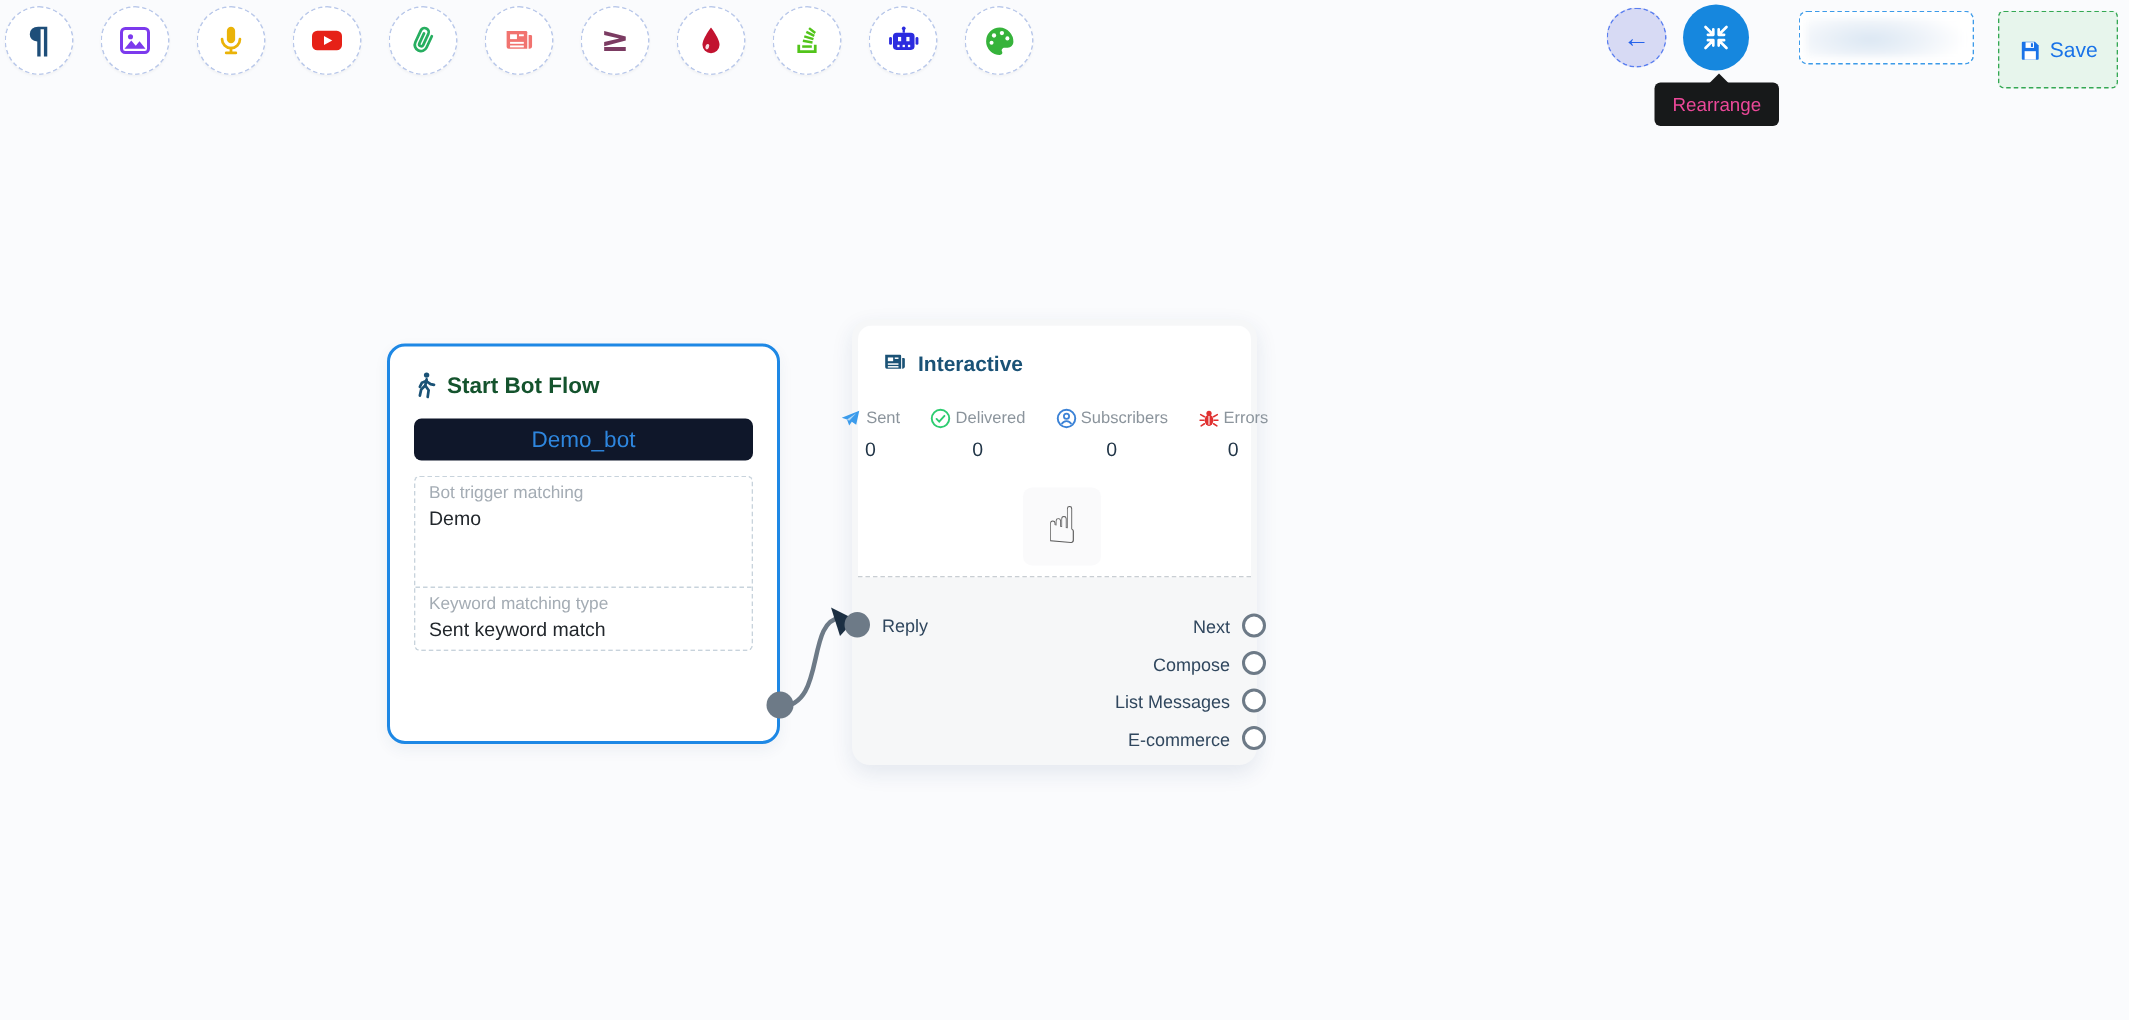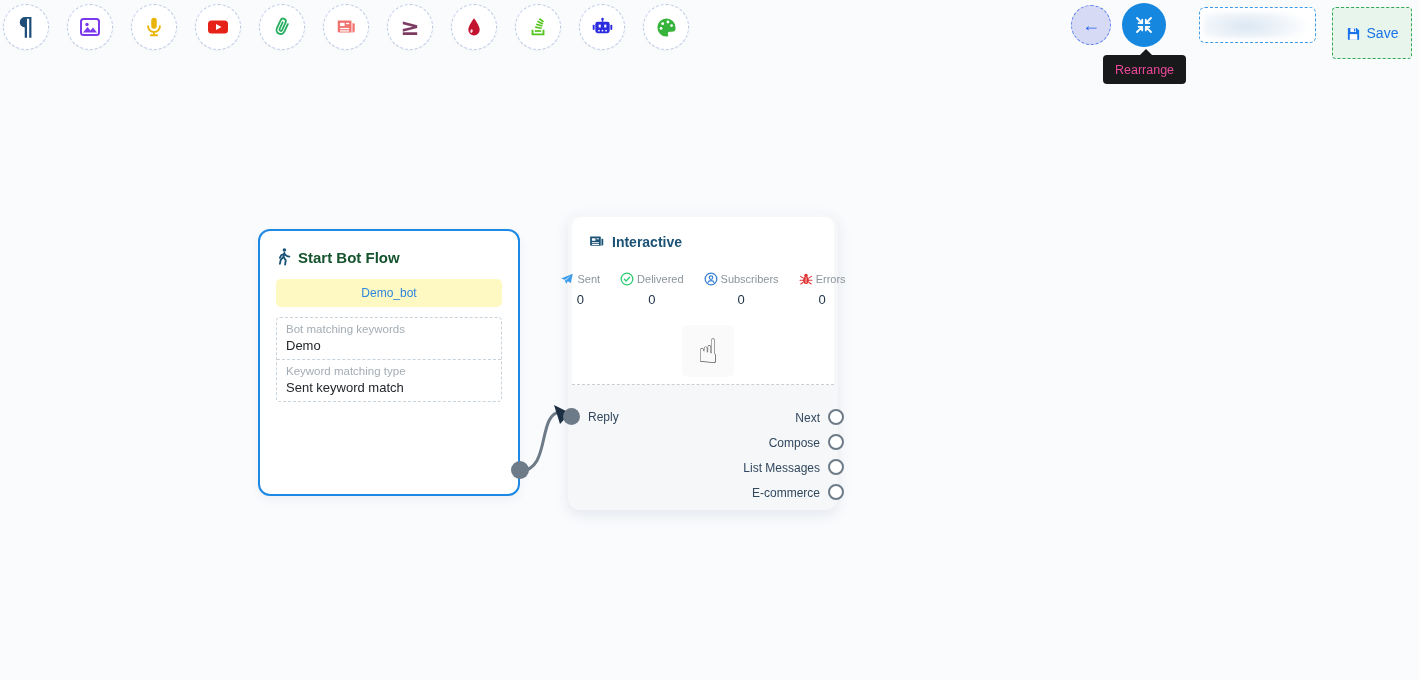--- a/index.html
+++ b/index.html
@@ -63,29 +63,29 @@
   .start-node {
     position:absolute; left:258px; top:229px; width:262px; height:267px;
     background:#ffffff; border:2px solid #1e88e5; border-radius:12px;
     box-shadow:0 4px 10px rgba(30,60,110,.06);
   }
   .start-header {
     display:flex; align-items:center; gap:7px;
     padding:17px 16px 0 16px; color:#14532d; font-size:15px; font-weight:bold;
   }
   .bot-name-pill {
-    margin:13px 16px 0 16px; height:28px; background:#fef9c3; border-radius:5px;
+    margin:13px 16px 0 16px; height:28px; background:#0f172a; border-radius:5px;
     display:flex; align-items:center; justify-content:center;
-    color:#2e86de; font-size:12px;
+    color:#2e86de; font-size:15px;
   }
   .fields-box {
     margin:10px 16px 0 16px; border:1px dashed #c8d3dc; border-radius:4px;
   }
   .field-row { padding:5px 9px 6px 9px; }
-  .field-row + .field-row { border-top:1px dashed #c8d3dc; }
+  .field-row + .field-row { border-top:1px dashed #c8d3dc;margin-top:32px; }
   .field-label { color:#a4acb4; font-size:11.5px; }
   .field-value { color:#22272c; font-size:13px; margin-top:3px; }
   .start-footer {
     position:absolute; left:0; right:0; bottom:0; height:46px;
     border-top:1px dashed #b9c1c9;
     display:flex; align-items:center; justify-content:flex-end; padding-right:14px;
     color:#30475e; font-size:12px;
   }
   .out-socket {
     position:absolute; width:18px; height:18px; border-radius:50%;
@@ -276,21 +276,21 @@
       </svg>
       <span>Start Bot Flow</span>
     </div>
 
     <div class="bot-name-pill">
       <span>Demo_bot</span>
     </div>
 
     <div class="fields-box">
       <div class="field-row">
-        <div class="field-label">Bot matching keywords</div>
+        <div class="field-label">Bot trigger matching</div>
         <div class="field-value">Demo</div>
       </div>
       <div class="field-row">
         <div class="field-label">Keyword matching type</div>
         <div class="field-value">Sent keyword match</div>
       </div>
     </div>
 
     <div class="out-socket"></div>
   </div>

